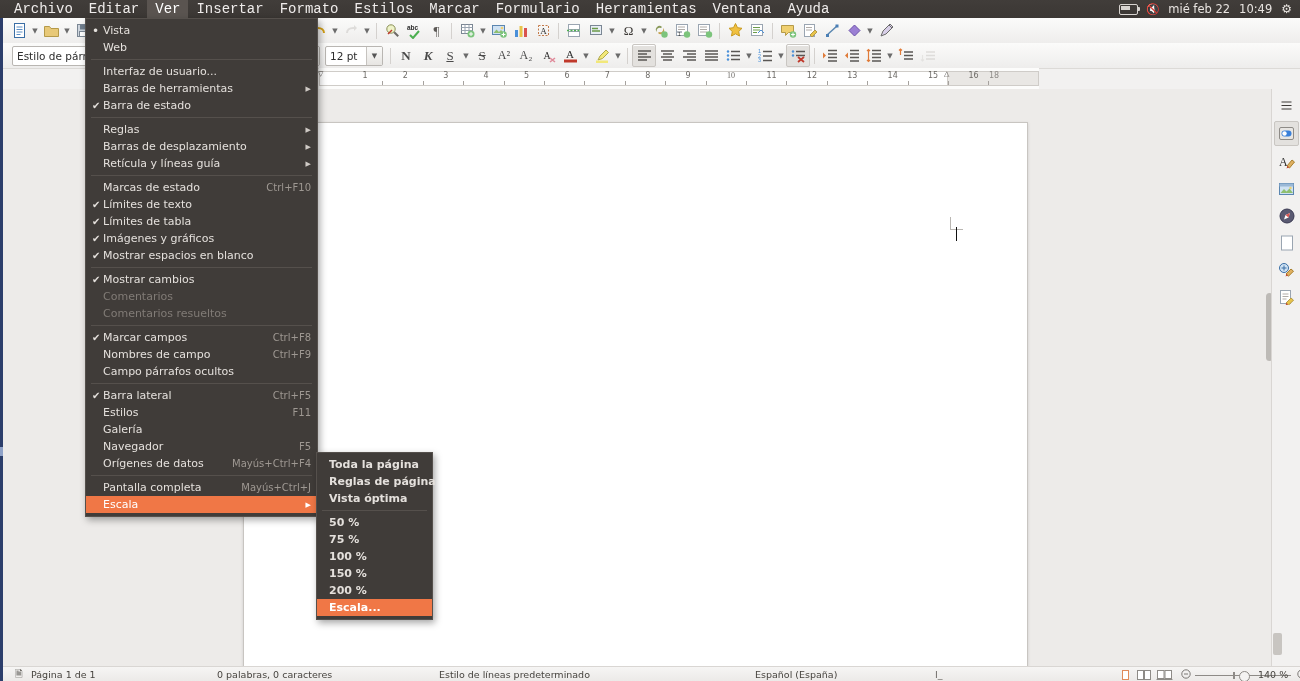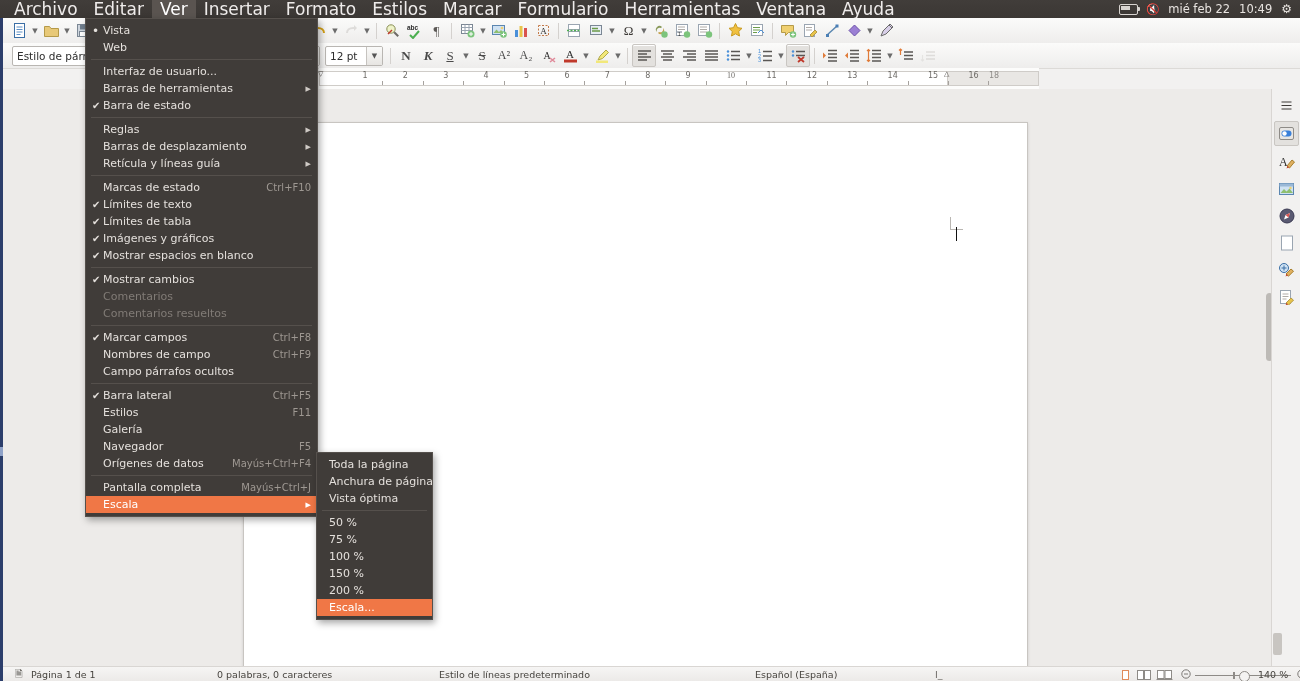--- a/index.html
+++ b/index.html
@@ -10,21 +10,21 @@
     -webkit-font-smoothing:antialiased;
   }
   
   #top-panel{
     position:absolute;left:0;top:0;width:1300px;height:18px;
     background:linear-gradient(to bottom,#413d3a,#3b3734);
     color:#e8e4e0;display:flex;align-items:center;
   }
   #global-menu{display:flex;align-items:center;height:18px;padding-left:6px;}
   .gm-item{
-    padding:0 8px;height:18px;line-height:18px;font-size:17px;color:#efeceb;cursor:default;white-space:nowrap;
+    padding:0 8px;height:18px;line-height:18px;font-size:14px;color:#efeceb;cursor:default;white-space:nowrap;font-family:Liberation Mono, monospace;
   }
   .gm-item.active{background:#5a5450;color:#ffffff;}
   #tray{margin-left:auto;display:flex;align-items:center;gap:9px;padding-right:8px;font-size:11.5px;color:#e8e4e0;}
   .batt{
     width:17px;height:9px;border:1.4px solid #d8d4d0;border-radius:2px;position:relative;display:inline-block;
   }
   .batt:after{content:"";position:absolute;right:-3.4px;top:2px;width:2px;height:4px;background:#d8d4d0;border-radius:0 1px 1px 0;}
   .batt:before{content:"";position:absolute;left:1.5px;top:1.5px;width:9px;height:4px;background:#d8d4d0;}
   .spk{color:#8d8884;font-size:11px;letter-spacing:-1px;}
   .gear{font-size:12px;color:#e8e4e0;}
@@ -108,21 +108,21 @@
   }
   .mi.sel{background:#f07746;color:#ffffff;}
   .mi.dis{color:#807b76;}
   .mi .chk{width:11px;text-align:left;font-size:10px;color:#e4e0dc;}
   .mi .bullet{width:11px;text-align:left;font-size:12px;line-height:10px;color:#e4e0dc;}
   .mi .lbl{flex:1;}
   .mi .acc{color:#9e9892;font-size:10px;padding-left:16px;}
   .mi .arw{position:absolute;right:6px;font-size:7px;color:#cfcac5;}
   .mi.sel .arw{color:#fff;}
   .msep{height:1px;background:#55504c;margin:3px 5px;}
-  #scale-submenu .mi{padding-left:12px;}
+  #scale-submenu .mi{padding-left:12px;font-weight:bold;}
 </style>
 </head>
 <body>
 
 <div id="top-panel">
   <div id="global-menu">
       <div class="gm-item">Archivo</div>
       <div class="gm-item">Editar</div>
       <div class="gm-item active">Ver</div>
       <div class="gm-item">Insertar</div>
@@ -794,21 +794,21 @@
       <span class="chk"></span>
       <span class="lbl">Escala</span>
       <span class="arw">▶</span>
     </div>
   </div>
 <div id="scale-submenu">
     <div class="mi">
       <span class="lbl">Toda la página</span>
     </div>
     <div class="mi">
-      <span class="lbl">Anchura de página</span>
+      <span class="lbl">Reglas de página</span>
     </div>
     <div class="mi">
       <span class="lbl">Vista óptima</span>
     </div>
     <div class="msep"></div>
     <div class="mi">
       <span class="lbl">50 %</span>
     </div>
     <div class="mi">
       <span class="lbl">75 %</span>

